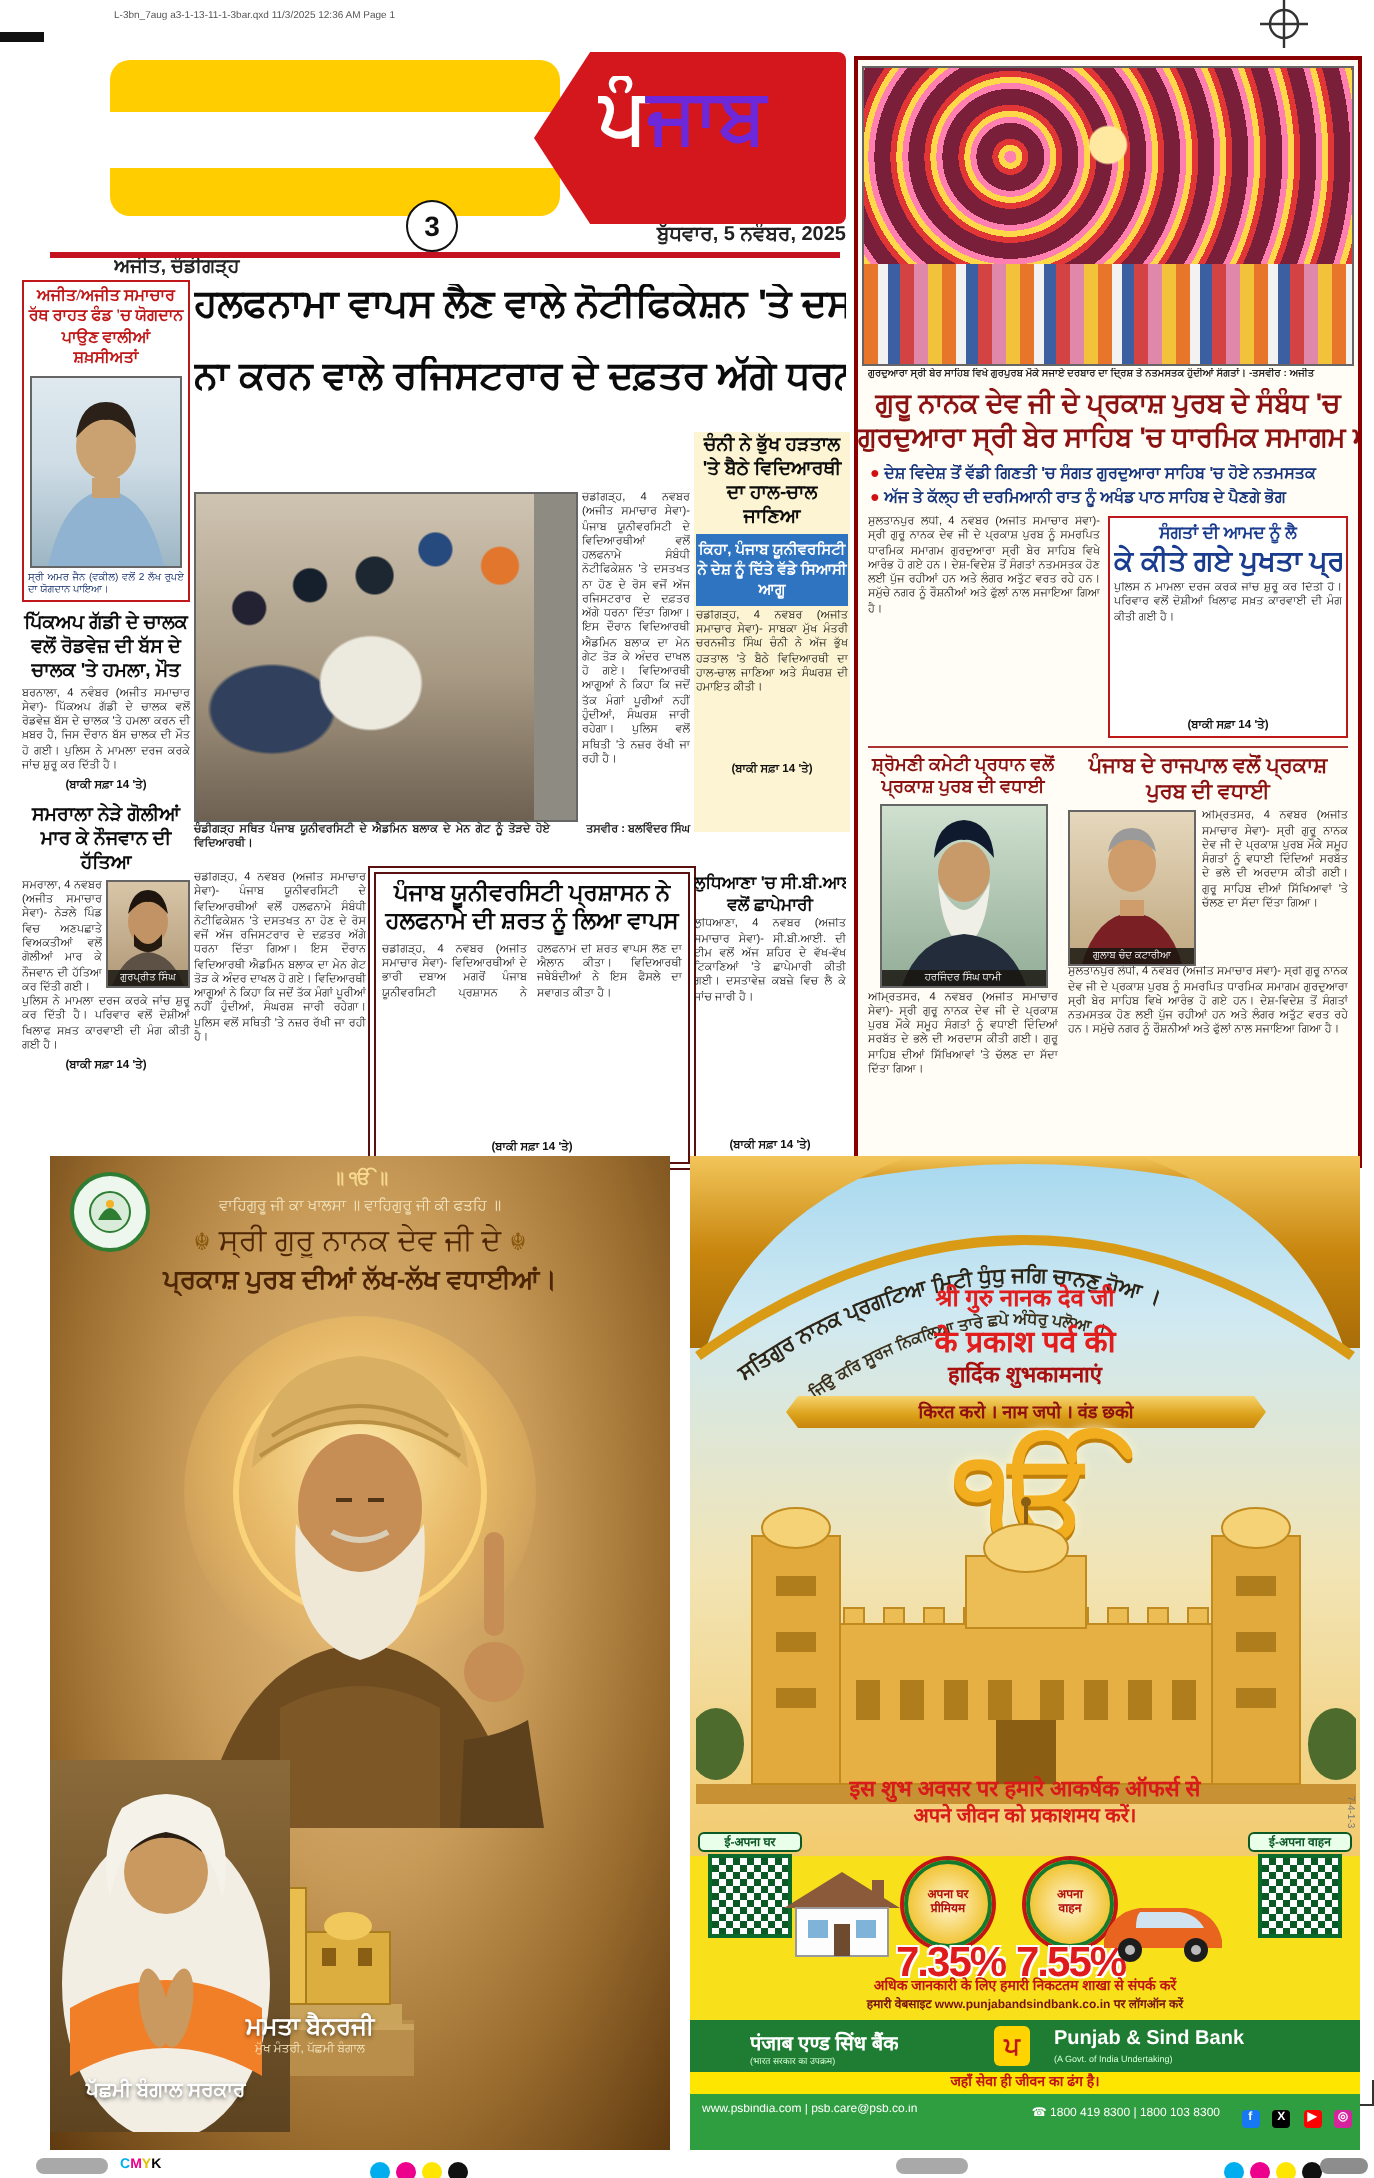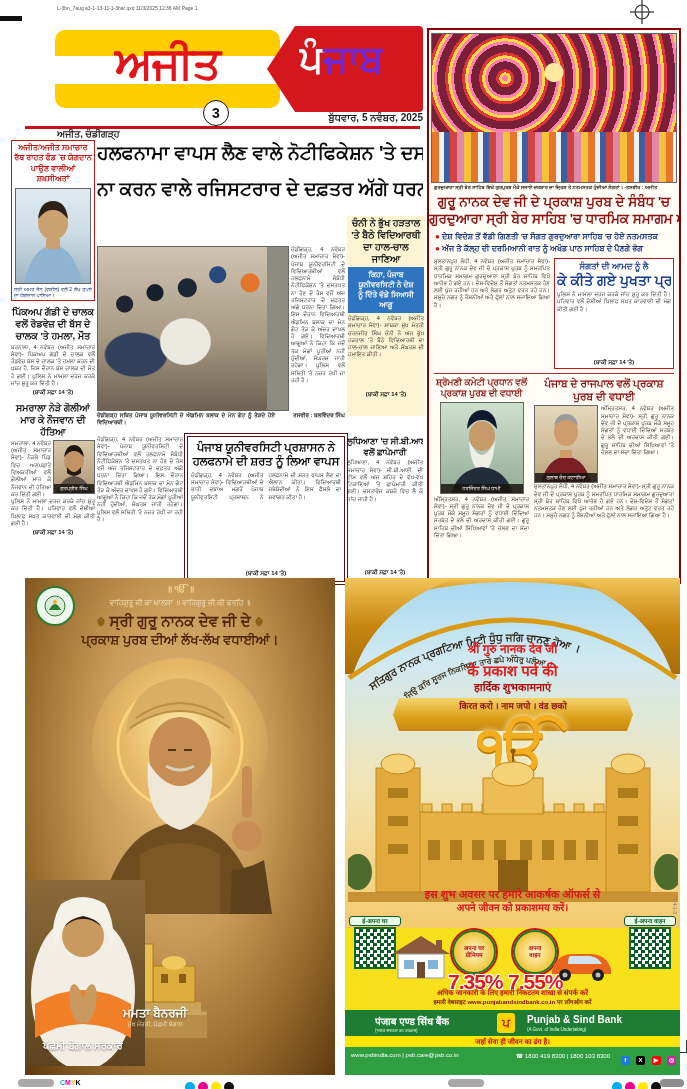--- a/index.html
+++ b/index.html
@@ -35,21 +35,20 @@
         <circle cx="12" cy="12" r="7" fill="none" stroke="#333" stroke-width="1.2"></circle>
         <line x1="12" y1="0" x2="12" y2="24" stroke="#333" stroke-width="1.2"></line>
         <line x1="0" y1="12" x2="24" y2="12" stroke="#333" stroke-width="1.2"></line>
       </svg>
   </div>
   <div class="abs" style="right:0;top:1040px;width:12px;height:12px;border-right:1.5px solid #333;border-bottom:1.5px solid #333;"></div>
 
   <div class="abs" style="left:55px;top:20px;width:368px;height:104px;">
     <div class="abs" style="left:0;top:10px;width:225px;height:78px;background:#ffcd00;border-radius:10px;"></div>
     <div class="abs" style="left:0;top:36px;width:225px;height:28px;background:#fff;"></div>
-    <div class="abs c" style="left:0;top:18px;width:225px;font-size:44px;font-weight:bold;color:#e21319;letter-spacing:-1px;">ਅਜੀਤ</div>
     <div class="abs" style="left:212px;top:6px;width:156px;height:86px;background:#d4161d;clip-path:polygon(0 50%,18% 0,100% 0,100% 100%,18% 100%);border-radius:4px;"></div>
     <div class="abs nw" style="left:244px;top:18px;width:120px;font-size:38px;font-weight:bold;"><span style="color:#fff;">ਪੰ</span><span style="color:#6d28d9;">ਜਾਬ</span></div>
     <div class="abs nw" style="left:2px;top:92px;width:120px;font-size:9.5px;font-weight:bold;color:#222;margin-top:16px;">ਅਜੀਤ, ਚੰਡੀਗੜ੍ਹ</div>
     <div class="abs c" style="left:148px;top:80px;width:24px;height:24px;border:1.6px solid #111;border-radius:50%;font-size:14px;font-weight:bold;line-height:24px;color:#111;background:#fff;">3</div>
     <div class="abs nw" style="right:0;top:92px;width:150px;text-align:right;font-size:10px;font-weight:bold;color:#222;">ਬੁੱਧਵਾਰ, 5 ਨਵੰਬਰ, 2025</div>
   </div>
   <div class="abs" style="left:25px;top:126px;width:395px;height:3px;background:#c41220;"></div>
 
   <div class="abs" style="left:11px;top:140px;width:84px;height:444px;">
     <div style="border:1.5px solid #c01818;padding:2px;">
@@ -103,21 +102,21 @@
       linear-gradient(180deg,#cfc4b2 0%,#a89a83 55%,#6e6152 100%);"></div>
   <div class="abs" style="left:97px;top:412px;width:248px;">
     <span class="small" style="float:left;width:178px;text-align:justify;font-weight:bold;">ਚੰਡੀਗੜ੍ਹ ਸਥਿਤ ਪੰਜਾਬ ਯੂਨੀਵਰਸਿਟੀ ਦੇ ਐਡਮਿਨ ਬਲਾਕ ਦੇ ਮੇਨ ਗੇਟ ਨੂੰ ਤੋੜਦੇ ਹੋਏ ਵਿਦਿਆਰਥੀ।</span>
     <span class="small" style="float:right;font-weight:bold;">ਤਸਵੀਰ : ਬਲਵਿੰਦਰ ਸਿੰਘ</span>
   </div>
   <div class="abs small j" style="left:291px;top:246px;width:54px;height:163px;overflow:hidden;">ਚੰਡੀਗੜ੍ਹ, 4 ਨਵੰਬਰ (ਅਜੀਤ ਸਮਾਚਾਰ ਸੇਵਾ)- ਪੰਜਾਬ ਯੂਨੀਵਰਸਿਟੀ ਦੇ ਵਿਦਿਆਰਥੀਆਂ ਵਲੋਂ ਹਲਫਨਾਮੇ ਸੰਬੰਧੀ ਨੋਟੀਫਿਕੇਸ਼ਨ 'ਤੇ ਦਸਤਖਤ ਨਾ ਹੋਣ ਦੇ ਰੋਸ ਵਜੋਂ ਅੱਜ ਰਜਿਸਟਰਾਰ ਦੇ ਦਫ਼ਤਰ ਅੱਗੇ ਧਰਨਾ ਦਿੱਤਾ ਗਿਆ। ਇਸ ਦੌਰਾਨ ਵਿਦਿਆਰਥੀ ਐਡਮਿਨ ਬਲਾਕ ਦਾ ਮੇਨ ਗੇਟ ਤੋੜ ਕੇ ਅੰਦਰ ਦਾਖਲ ਹੋ ਗਏ। ਵਿਦਿਆਰਥੀ ਆਗੂਆਂ ਨੇ ਕਿਹਾ ਕਿ ਜਦੋਂ ਤੱਕ ਮੰਗਾਂ ਪੂਰੀਆਂ ਨਹੀਂ ਹੁੰਦੀਆਂ, ਸੰਘਰਸ਼ ਜਾਰੀ ਰਹੇਗਾ। ਪੁਲਿਸ ਵਲੋਂ ਸਥਿਤੀ 'ਤੇ ਨਜ਼ਰ ਰੱਖੀ ਜਾ ਰਹੀ ਹੈ।</div>
   <div class="abs small j" style="left:97px;top:436px;width:86px;height:146px;overflow:hidden;">ਚੰਡੀਗੜ੍ਹ, 4 ਨਵੰਬਰ (ਅਜੀਤ ਸਮਾਚਾਰ ਸੇਵਾ)- ਪੰਜਾਬ ਯੂਨੀਵਰਸਿਟੀ ਦੇ ਵਿਦਿਆਰਥੀਆਂ ਵਲੋਂ ਹਲਫਨਾਮੇ ਸੰਬੰਧੀ ਨੋਟੀਫਿਕੇਸ਼ਨ 'ਤੇ ਦਸਤਖਤ ਨਾ ਹੋਣ ਦੇ ਰੋਸ ਵਜੋਂ ਅੱਜ ਰਜਿਸਟਰਾਰ ਦੇ ਦਫ਼ਤਰ ਅੱਗੇ ਧਰਨਾ ਦਿੱਤਾ ਗਿਆ। ਇਸ ਦੌਰਾਨ ਵਿਦਿਆਰਥੀ ਐਡਮਿਨ ਬਲਾਕ ਦਾ ਮੇਨ ਗੇਟ ਤੋੜ ਕੇ ਅੰਦਰ ਦਾਖਲ ਹੋ ਗਏ। ਵਿਦਿਆਰਥੀ ਆਗੂਆਂ ਨੇ ਕਿਹਾ ਕਿ ਜਦੋਂ ਤੱਕ ਮੰਗਾਂ ਪੂਰੀਆਂ ਨਹੀਂ ਹੁੰਦੀਆਂ, ਸੰਘਰਸ਼ ਜਾਰੀ ਰਹੇਗਾ। ਪੁਲਿਸ ਵਲੋਂ ਸਥਿਤੀ 'ਤੇ ਨਜ਼ਰ ਰੱਖੀ ਜਾ ਰਹੀ ਹੈ।</div>
 
   <div class="abs" style="left:347px;top:216px;width:76px;height:198px;background:#fcf4d2;padding:1px;">
     <div class="blackhead" style="font-size:9.5px;">ਚੰਨੀ ਨੇ ਭੁੱਖ ਹੜਤਾਲ 'ਤੇ ਬੈਠੇ ਵਿਦਿਆਰਥੀ ਦਾ ਹਾਲ-ਚਾਲ ਜਾਣਿਆ</div>
-    <div style="background:#2f74c0;color:#fff;font-size:7.5px;font-weight:bold;text-align:center;padding:3px 10px;margin:2px 0;line-height:1.35;">ਕਿਹਾ, ਪੰਜਾਬ ਯੂਨੀਵਰਸਿਟੀ ਨੇ ਦੇਸ਼ ਨੂੰ ਦਿੱਤੇ ਵੱਡੇ ਸਿਆਸੀ ਆਗੂ</div>
+    <div style="background:#2f74c0;color:#fff;font-size:7.5px;font-weight:bold;text-align:center;padding:3px 0;margin:2px 0;line-height:1.35;">ਕਿਹਾ, ਪੰਜਾਬ ਯੂਨੀਵਰਸਿਟੀ ਨੇ ਦੇਸ਼ ਨੂੰ ਦਿੱਤੇ ਵੱਡੇ ਸਿਆਸੀ ਆਗੂ</div>
     <div class="small j" style="height:74px;overflow:hidden;">ਚੰਡੀਗੜ੍ਹ, 4 ਨਵੰਬਰ (ਅਜੀਤ ਸਮਾਚਾਰ ਸੇਵਾ)- ਸਾਬਕਾ ਮੁੱਖ ਮੰਤਰੀ ਚਰਨਜੀਤ ਸਿੰਘ ਚੰਨੀ ਨੇ ਅੱਜ ਭੁੱਖ ਹੜਤਾਲ 'ਤੇ ਬੈਠੇ ਵਿਦਿਆਰਥੀ ਦਾ ਹਾਲ-ਚਾਲ ਜਾਣਿਆ ਅਤੇ ਸੰਘਰਸ਼ ਦੀ ਹਮਾਇਤ ਕੀਤੀ।</div>
     <div class="cont">(ਬਾਕੀ ਸਫ਼ਾ 14 'ਤੇ)</div>
   </div>
 
   <div class="abs" style="left:187px;top:436px;width:158px;height:146px;border:1px solid #5a1010;box-shadow:0 0 0 2px #fff,0 0 0 3px #5a1010;background:#fff;padding:3px;box-sizing:border-box;">
     <div class="blackhead nw" style="font-size:11.5px;">ਪੰਜਾਬ ਯੂਨੀਵਰਸਿਟੀ ਪ੍ਰਸ਼ਾਸਨ ਨੇ</div>
     <div class="blackhead nw" style="font-size:11.5px;">ਹਲਫਨਾਮੇ ਦੀ ਸ਼ਰਤ ਨੂੰ ਲਿਆ ਵਾਪਸ</div>
     <div class="small j" style="column-count:2;column-gap:5px;height:96px;overflow:hidden;margin-top:3px;">ਚੰਡੀਗੜ੍ਹ, 4 ਨਵੰਬਰ (ਅਜੀਤ ਸਮਾਚਾਰ ਸੇਵਾ)- ਵਿਦਿਆਰਥੀਆਂ ਦੇ ਭਾਰੀ ਦਬਾਅ ਮਗਰੋਂ ਪੰਜਾਬ ਯੂਨੀਵਰਸਿਟੀ ਪ੍ਰਸ਼ਾਸਨ ਨੇ ਹਲਫਨਾਮੇ ਦੀ ਸ਼ਰਤ ਵਾਪਸ ਲੈਣ ਦਾ ਐਲਾਨ ਕੀਤਾ। ਵਿਦਿਆਰਥੀ ਜਥੇਬੰਦੀਆਂ ਨੇ ਇਸ ਫੈਸਲੇ ਦਾ ਸਵਾਗਤ ਕੀਤਾ ਹੈ।</div>
     <div class="cont">(ਬਾਕੀ ਸਫ਼ਾ 14 'ਤੇ)</div>
   </div>
@@ -187,21 +186,21 @@
   <div class="abs" style="left:25px;top:578px;width:310px;height:497px;background:radial-gradient(ellipse at 50% 38%, #e8c080 0%, #c79a58 40%, #9a6c2e 70%, #5f3a10 100%);overflow:hidden;">
     <div class="abs" style="left:10px;top:8px;width:36px;height:36px;border-radius:50%;background:#eef7ee;border:2px solid #2e7d32;display:flex;align-items:center;justify-content:center;">
       <svg width="24" height="24" viewBox="0 0 24 24">
           <circle cx="12" cy="12" r="10" fill="#d9ecd9" stroke="#2e7d32"></circle>
           <path d="M6,16 Q12,4 18,16 Z" fill="#2e7d32"></path>
           <circle cx="12" cy="8" r="2" fill="#f3b229"></circle>
         </svg>
     </div>
     <div class="abs c" style="left:0;top:6px;width:100%;font-size:9px;color:#f6d98e;font-weight:bold;">॥ ੴ ॥</div>
     <div class="abs c nw" style="left:0;top:20px;width:100%;font-size:7.5px;color:#f4e6c0;">ਵਾਹਿਗੁਰੂ ਜੀ ਕਾ ਖਾਲਸਾ ॥ ਵਾਹਿਗੁਰੂ ਜੀ ਕੀ ਫਤਹਿ ॥</div>
-    <div class="abs c nw" style="left:0;top:34px;width:100%;font-size:15px;font-weight:bold;color:#4e2605;"><span style="color:#8a5a10;font-size:12px;"></span><span style="color:#8a5a10;font-size:12px;">☬</span> <span>ਸ੍ਰੀ ਗੁਰੂ ਨਾਨਕ ਦੇਵ ਜੀ ਦੇ</span> <span style="color:#8a5a10;font-size:12px;">☬</span></div>
+    <div class="abs c nw" style="left:0;top:34px;width:100%;font-size:15px;font-weight:normal;color:#4e2605;"><span style="color:#8a5a10;font-size:12px;"></span><span style="color:#8a5a10;font-size:12px;">☬</span> <span>ਸ੍ਰੀ ਗੁਰੂ ਨਾਨਕ ਦੇਵ ਜੀ ਦੇ</span> <span style="color:#8a5a10;font-size:12px;">☬</span></div>
     <div class="abs c nw" style="left:0;top:54px;width:100%;font-size:13px;font-weight:bold;color:#4e2605;">ਪ੍ਰਕਾਸ਼ ਪੁਰਬ ਦੀਆਂ ਲੱਖ-ਲੱਖ ਵਧਾਈਆਂ।</div>
 
     <div class="abs" style="left:55px;top:76px;width:200px;height:260px;">
       <svg width="200" height="260" viewBox="0 0 200 260">
         <defs>
           <radialGradient id="halo" cx="50%" cy="40%" r="60%">
             <stop offset="0%" stop-color="#ffeeb0" stop-opacity="0.95"></stop>
             <stop offset="60%" stop-color="#f3c264" stop-opacity="0.55"></stop>
             <stop offset="100%" stop-color="#f3c264" stop-opacity="0"></stop>
           </radialGradient>
@@ -281,21 +280,21 @@
       <path d="M335,0 L225,0 Q305,30 327,96 L335,96 Z" fill="url(#gold)"></path>
       <path d="M4,100 Q167,-16 331,100" fill="none" stroke="#d99b16" stroke-width="5"></path>
       <text font-size="10.5" font-weight="bold" fill="#2c2416" font-family="Liberation Sans,sans-serif"><textPath href="#arcp1" startOffset="2%">ਸਤਿਗੁਰ ਨਾਨਕ ਪ੍ਰਗਟਿਆ ਮਿਟੀ ਧੁੰਧੁ ਜਗਿ ਚਾਨਣੁ ਹੋਆ ।</textPath></text>
       <text font-size="8" font-weight="bold" fill="#3a2f1a" font-family="Liberation Sans,sans-serif"><textPath href="#arcp2" startOffset="2%">ਜਿਉ ਕਰਿ ਸੂਰਜ ਨਿਕਲਿਆ ਤਾਰੇ ਛਪੇ ਅੰਧੇਰੁ ਪਲੋਆ ।</textPath></text>
     </svg>
 
     <div class="abs c nw" style="left:0;top:62px;width:100%;font-size:12px;font-weight:bold;color:#e21d1d;">श्री गुरु नानक देव जी</div>
     <div class="abs c nw" style="left:0;top:82px;width:100%;font-size:15px;font-weight:bold;color:#e21d1d;">के प्रकाश पर्व की</div>
     <div class="abs c nw" style="left:0;top:101px;width:100%;font-size:11px;font-weight:bold;color:#a80f0f;">हार्दिक शुभकामनाएं</div>
 
-    <div class="abs c nw" style="left:48px;top:120px;width:240px;height:33px;line-height:16px;background:linear-gradient(180deg,#f6d36b,#dba019 60%,#c8860e);clip-path:polygon(2.5% 0,97.5% 0,100% 50%,97.5% 100%,2.5% 100%,0 50%);font-size:9px;font-weight:bold;color:#8e1010;">किरत करो   ।   नाम जपो   ।   वंड छको</div>
+    <div class="abs c nw" style="left:48px;top:120px;width:240px;height:16px;line-height:16px;background:linear-gradient(180deg,#f6d36b,#dba019 60%,#c8860e);clip-path:polygon(2.5% 0,97.5% 0,100% 50%,97.5% 100%,2.5% 100%,0 50%);font-size:9px;font-weight:bold;color:#8e1010;">किरत करो   ।   नाम जपो   ।   वंड छको</div>
 
     <div class="abs c" style="left:0;top:136px;width:100%;font-size:58px;font-weight:bold;color:#f2ae1f;text-shadow:0 2px 0 #c07f08, 0 0 6px #fff7d0;">ੴ</div>
 
     <svg class="abs" style="left:3px;top:162px;" width="330" height="172" viewBox="0 0 330 172">
       <rect x="0" y="152" width="330" height="10" fill="#c89133"></rect>
       <rect x="70" y="72" width="190" height="80" fill="#e7b045" stroke="#c08a1e"></rect>
       <g fill="#b07d1d">
         <rect x="80" y="100" width="12" height="20"></rect>
           <rect x="102" y="100" width="12" height="20"></rect>
           <rect x="124" y="100" width="12" height="20"></rect>

